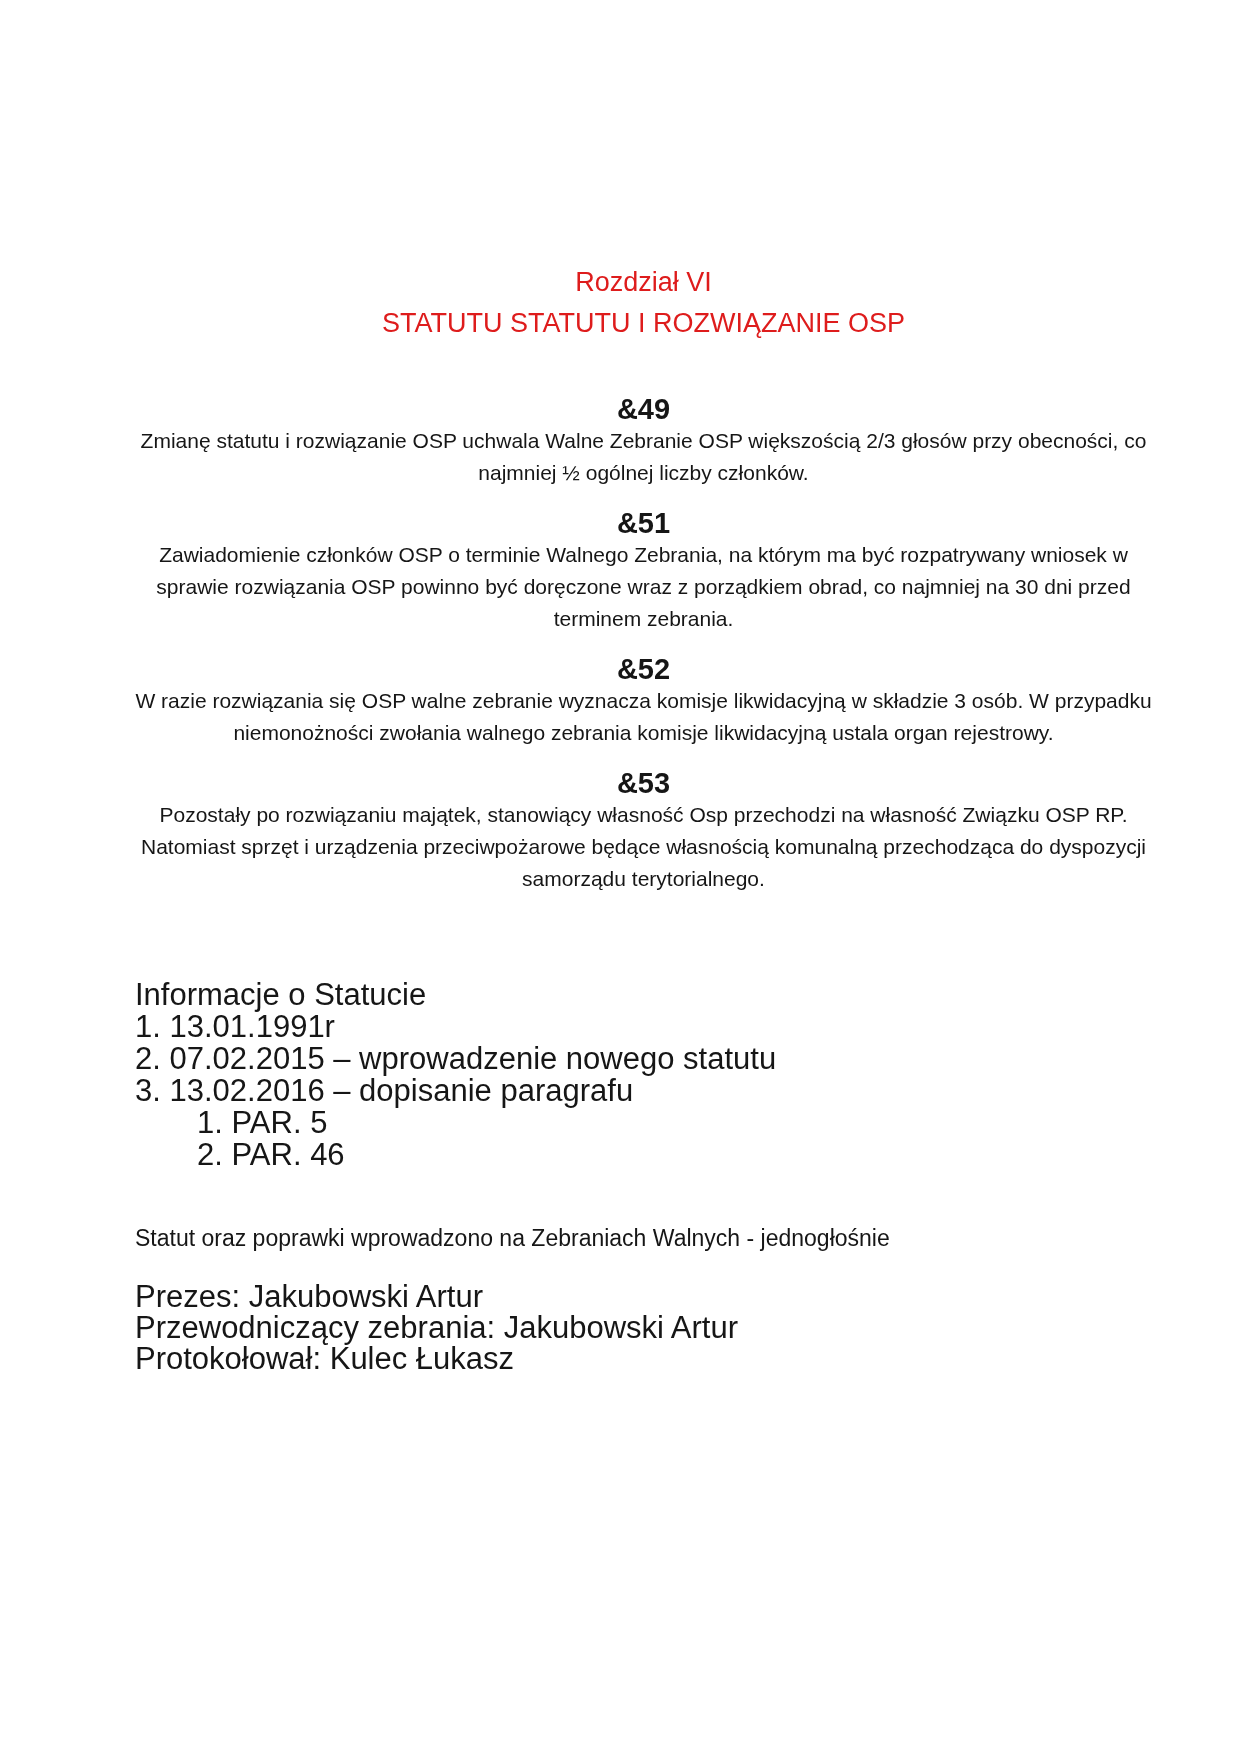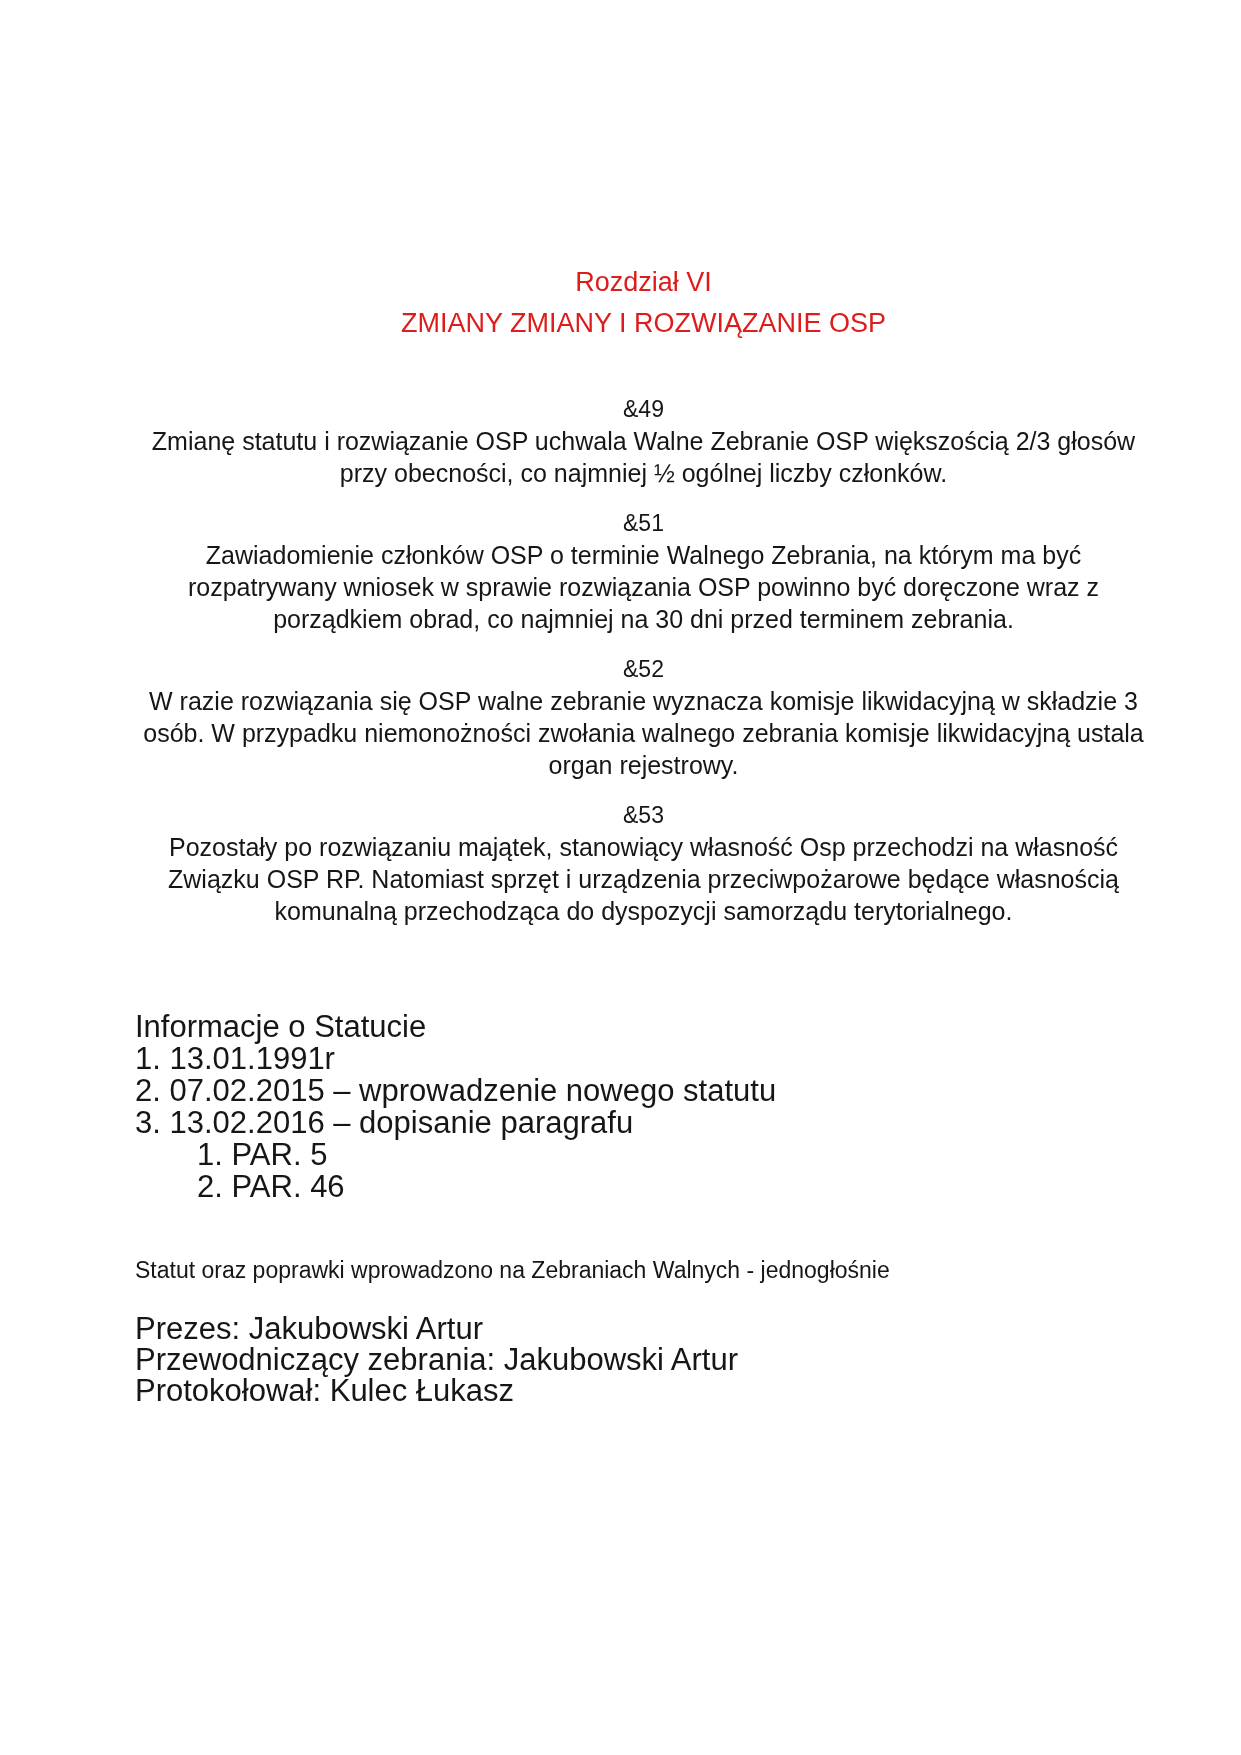--- a/index.html
+++ b/index.html
@@ -29,26 +29,27 @@
     font-weight: 400;
   }
   .sections {
     margin-top: 49px;
   }
   .section {
     margin-bottom: 18px;
   }
   .section-number {
     text-align: center;
-    font-size: 23px;
+    font-size: 29px;
     line-height: 32px;
+    font-weight: bold;
   }
   .section-text {
     text-align: center;
-    font-size: 25px;
+    font-size: 21px;
     line-height: 32px;
   }
   .info-block {
     margin-top: 84px;
     font-size: 31px;
     line-height: 32px;
     text-align: left;
   }
   .info-subitem {
     padding-left: 62px;
@@ -65,21 +66,21 @@
   }
 </style>
 </head>
 <body>
 
 <div class="page">
   <div class="content">
 
     <div class="chapter-heading">
       <div>Rozdział VI</div>
-      <div>ZMIANY ZMIANY I ROZWIĄZANIE OSP</div>
+      <div>STATUTU STATUTU I ROZWIĄZANIE OSP</div>
     </div>
 
     <div class="sections">
 
       <div class="section">
         <div class="section-number">&amp;49</div>
         <div class="section-text">Zmianę statutu i rozwiązanie OSP uchwala Walne Zebranie OSP większością 2/3 głosów przy obecności, co najmniej ½ ogólnej liczby członków.</div>
       </div>
 
 

